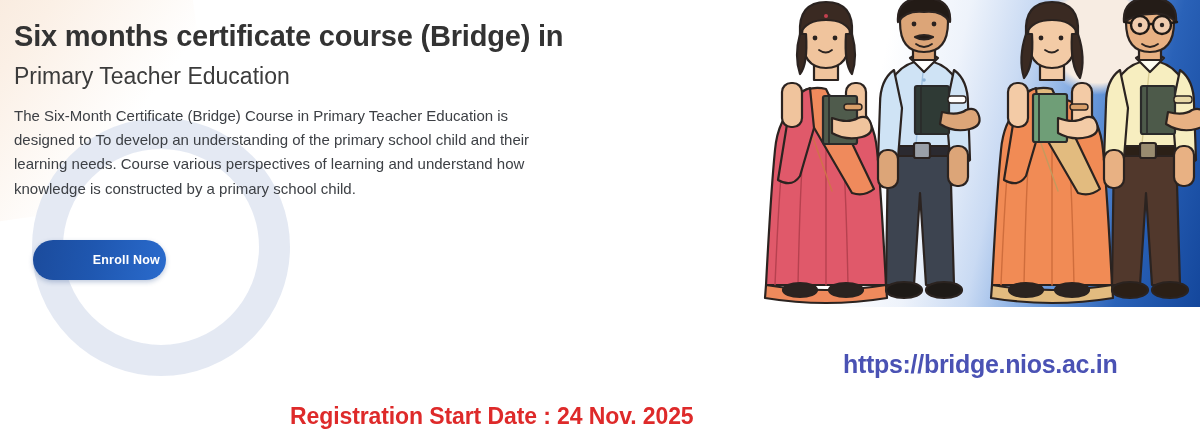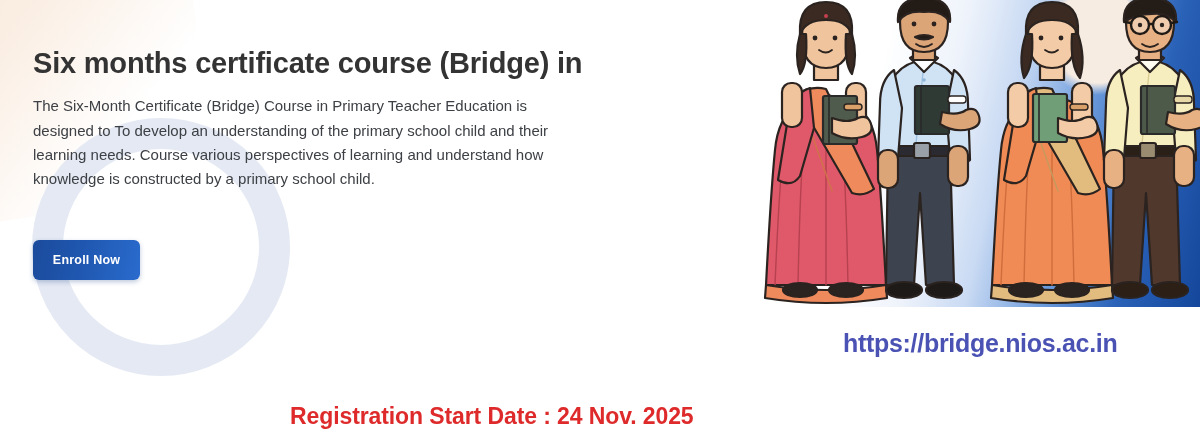--- a/index.html
+++ b/index.html
@@ -37,24 +37,23 @@
     height: 196px;
     border-radius: 50%;
     border: 31px solid #dfe5f1;
     opacity: .85;
     pointer-events: none;
   }
 
   
   .text-col {
     position: absolute;
-    left: 33px;
+    left: 14px;
     top: 20px;
     width: 600px;
-    margin-top: 27px;
   }
   .headline {
     margin: 0;
     font-size: 29px;
     font-weight: bold;
     color: #333333;
     letter-spacing: -0.2px;
     line-height: 1.15;
     white-space: nowrap;
   }
@@ -69,52 +68,53 @@
     margin: 14px 0 0 0;
     font-size: 15px;
     line-height: 1.62;
     color: #3d4045;
     width: 548px;
   }
   .enroll-btn {
     position: absolute;
     left: 33px;
     top: 240px;
-    width: 107px;
+    width: 133px;
     height: 40px;
     border: none;
-    border-radius: 6px;
+    border-radius: 20px;
     background: linear-gradient(100deg, #1b4b9c 0%, #1f57b0 45%, #2a6bcd 100%);
     color: #ffffff;
     font-family: "Liberation Sans", sans-serif;
     font-size: 12.5px;
     font-weight: bold;
     letter-spacing: .2px;
     cursor: pointer;
     box-shadow: 0 2px 5px rgba(20,60,130,.28);
+    text-align: right;
   }
 
   
   .dates {
     position: absolute;
     left: 290px;
     top: 335px;
     color: #de2a2a;
     font-size: 23px;
     font-weight: bold;
     line-height: 1.42;
     white-space: pre;
   }
   .dates div { letter-spacing: -0.1px; }
 
   
   .site-url {
     position: absolute;
     left: 843px;
-    top: 329px;
+    top: 350px;
     color: #4a52b4;
     font-size: 25px;
     font-weight: bold;
     text-decoration: none;
     letter-spacing: -0.3px;
   }
 
   
   .illus {
     position: absolute;
@@ -138,20 +138,21 @@
 </head>
 <body>
 
 <div class="banner">
 
   <div class="bg-warm"></div>
   <div class="bg-ring"></div>
 
   <div class="text-col">
     <h1 class="headline">Six months certificate course (Bridge) in</h1>
+    <h2 class="subhead">Primary Teacher Education</h2>
     <p class="blurb">The Six-Month Certificate (Bridge) Course in Primary Teacher Education is designed to To develop an understanding of the primary school child and their learning needs. Course various perspectives of learning and understand how knowledge is constructed by a primary school child.</p>
   </div>
 
   <button class="enroll-btn">Enroll Now</button>
 
   <div class="dates">
     <div>Registration Start Date : 24 Nov. 2025</div>
     
   </div>
 

